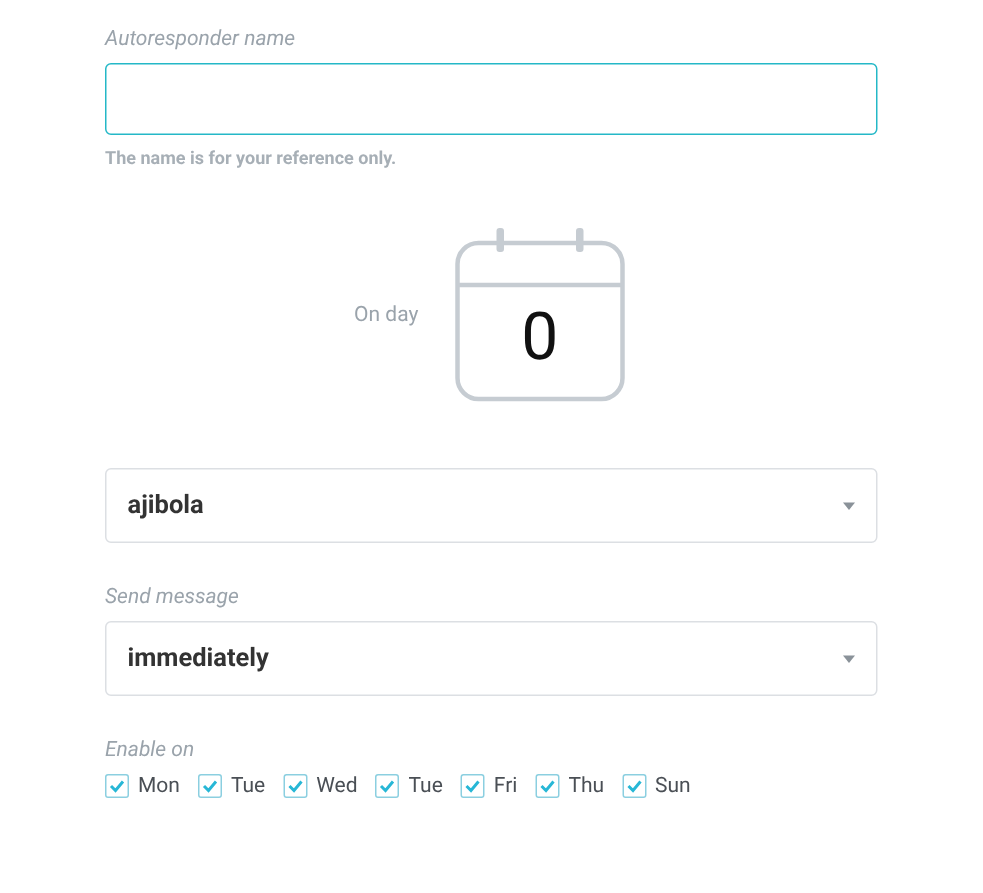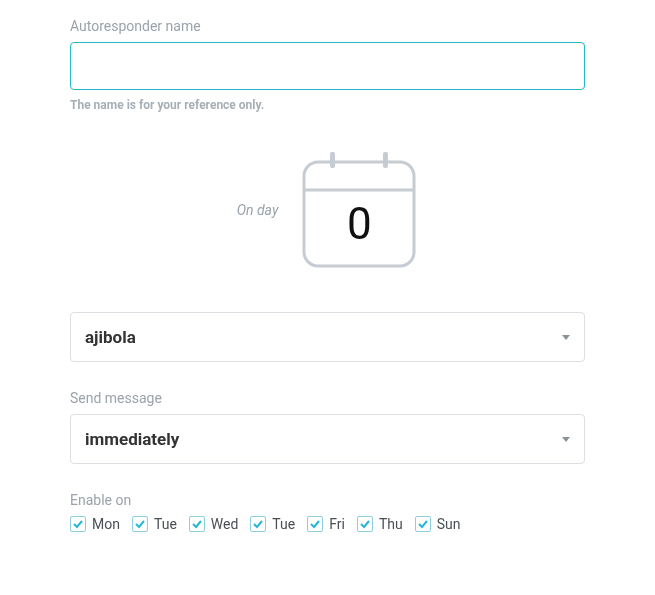--- a/index.html
+++ b/index.html
@@ -10,20 +10,21 @@
       height: 595px;
       padding: 18px 70px 30px 70px;
       color: #333;
     }
     .field-group { margin-bottom: 28px; }
     .field-label {
       font-size: 14px;
       color: #9aa3ab;
       margin-bottom: 8px;
       display: block;
+      font-style: italic;
     }
     .text-input {
       width: 100%;
       border: 1px solid #24b8c7;
       border-radius: 4px;
       padding: 14px 12px;
       font-size: 16px;
       outline: none;
       color: #333;
     }
@@ -36,21 +37,20 @@
     .day-row {
       display: flex;
       align-items: center;
       justify-content: center;
       gap: 22px;
       margin: 38px 0 42px 0;
     }
     .day-label {
       font-size: 14px;
       color: #9aa3ab;
-      font-style: italic;
     }
     .calendar-box { position: relative; width: 118px; height: 120px; }
     .calendar-svg { position: absolute; top: 0; left: 0; }
     .day-number {
       position: absolute;
       top: 48px; left: 0; right: 0;
       text-align: center;
       font-size: 44px;
       font-weight: 400;
       color: #111;

